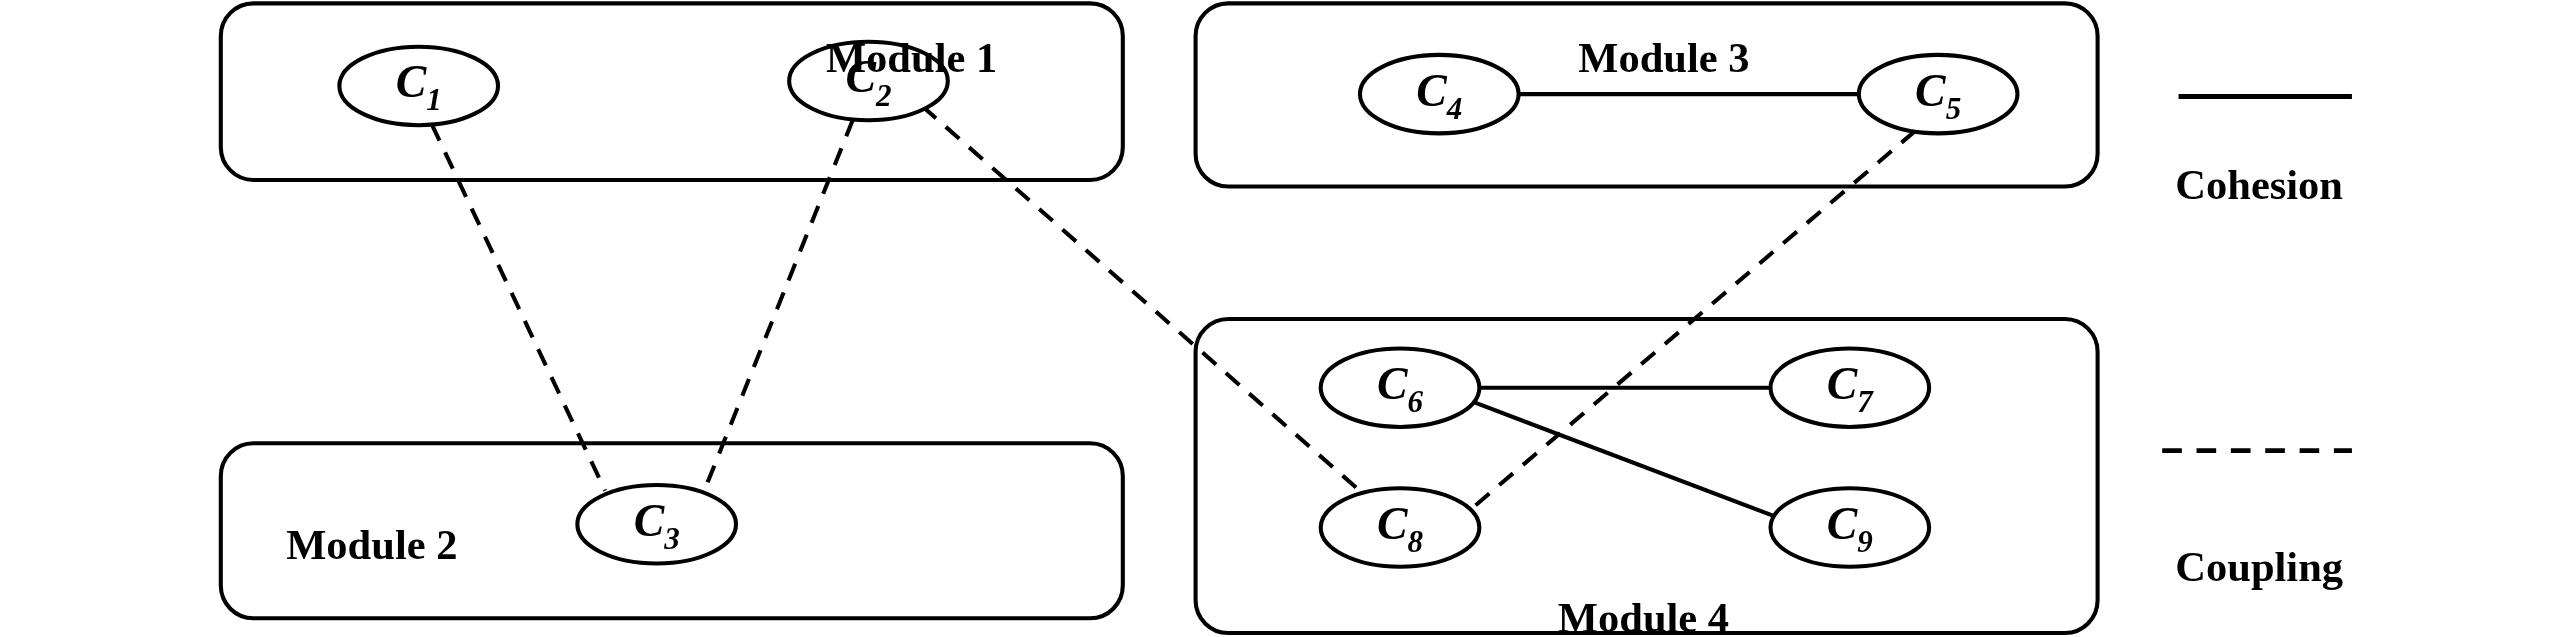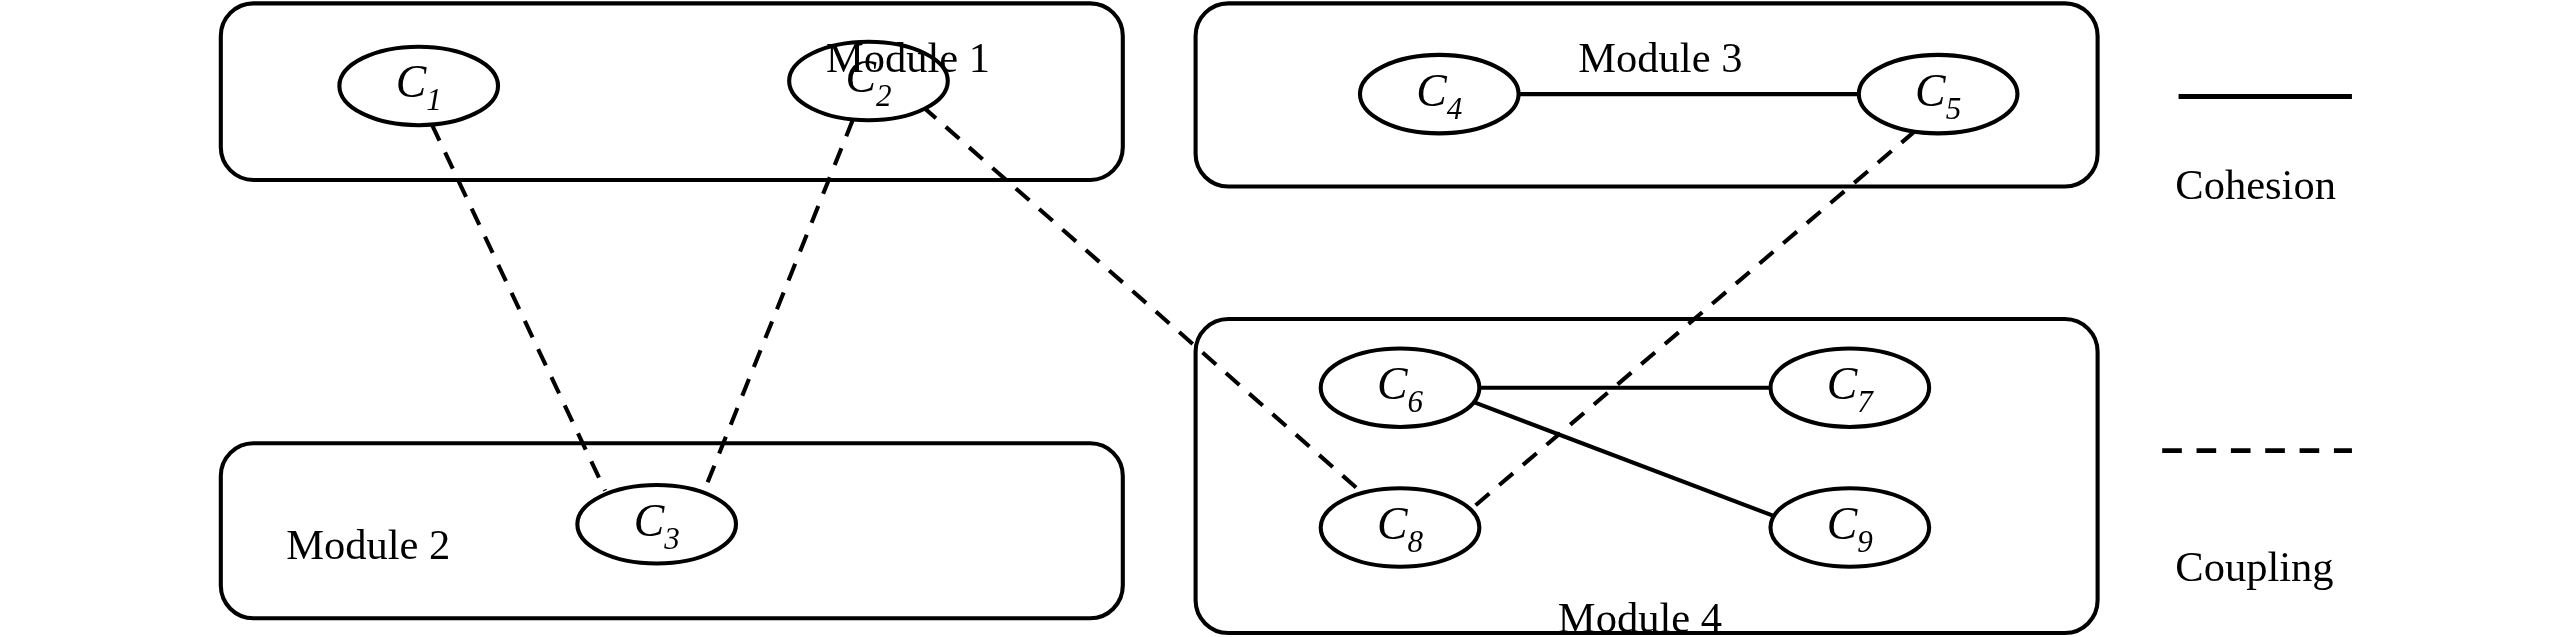--- a/index.html
+++ b/index.html
@@ -7,20 +7,21 @@
     padding: 0;
     background: #ffffff;
   }
   #stage {
     position: relative;
     width: 2576px;
     height: 638px;
     background: #ffffff;
     overflow: hidden;
     font-family: "Liberation Serif", "DejaVu Serif", serif;
+    font-weight: bold;
   }
   #diagram {
     position: absolute;
     left: 0;
     top: 0;
     width: 2576px;
     height: 638px;
     display: block;
   }
   .module-box {

